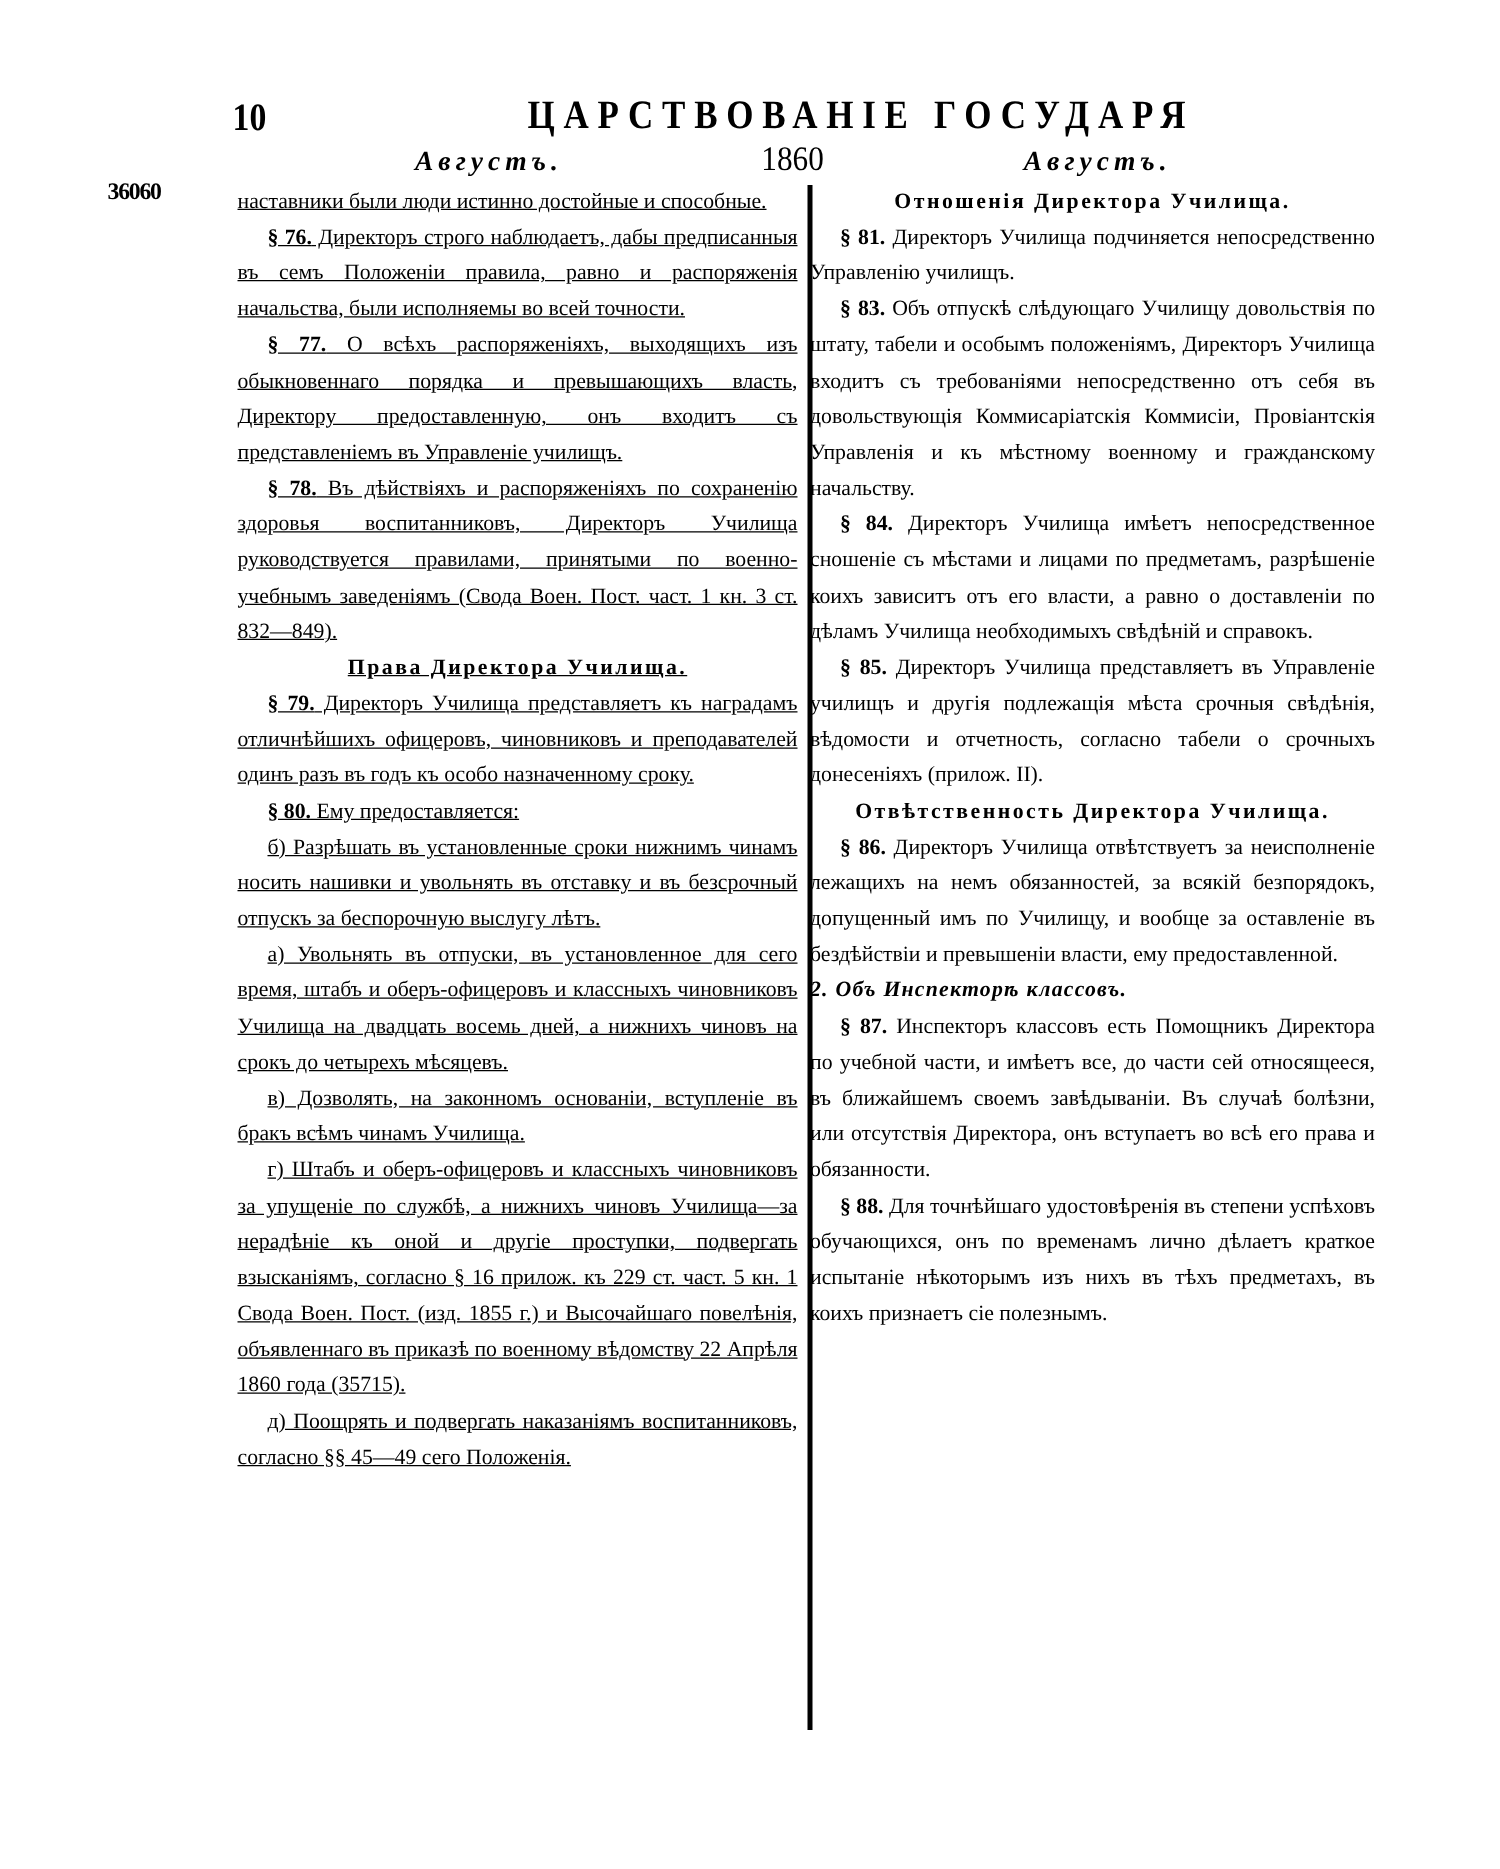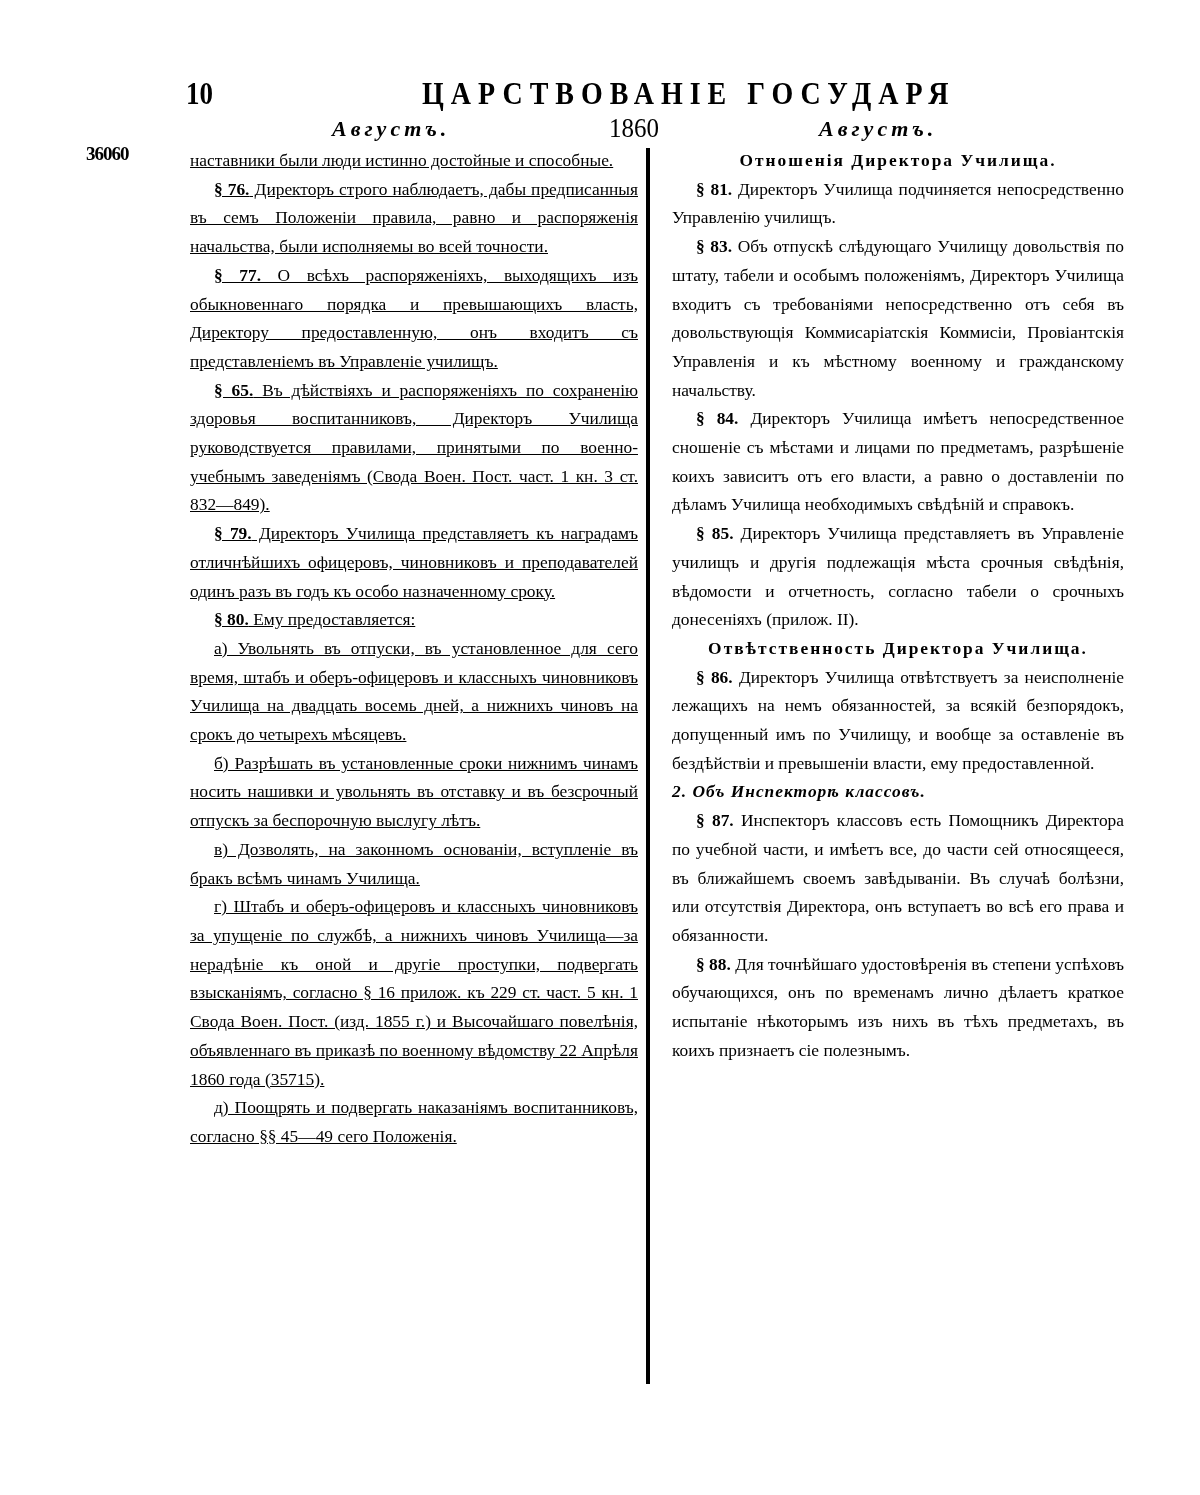--- a/index.html
+++ b/index.html
@@ -10,21 +10,21 @@
   .page-number { position: absolute; left: 186px; top: 76px; font-size: 27px; font-weight: bold; letter-spacing: 0px; transform: scaleY(1.15); transform-origin: top left; }
   .running-title { position: absolute; left: 422px; top: 75px; font-size: 28px; font-weight: bold; letter-spacing: 7px; transform: scaleY(1.15); transform-origin: top left; }
   .month-left { position: absolute; left: 332px; top: 116px; font-size: 22px; font-weight: bold; font-style: italic; letter-spacing: 4px; }
   .year { position: absolute; left: 609px; top: 113px; font-size: 25px; transform: scaleY(1.1); transform-origin: top left; }
   .month-right { position: absolute; left: 819px; top: 116px; font-size: 22px; font-weight: bold; font-style: italic; letter-spacing: 4px; }
 
   .law-number { position: absolute; left: 86px; top: 143px; font-size: 19px; font-weight: bold; letter-spacing: -1px; }
 
   .col { position: absolute; top: 146px; font-size: 17.4px; line-height: 28.7px; text-align: justify; }
   .col-left { left: 190px; width: 448px; text-decoration: underline; }
-  .col-right { left: 672px; width: 452px; }
+  .col-right { left: 648px; width: 452px; }
 
   .col p { margin: 0; text-indent: 24px; }
   .col p.cont { text-indent: 0; }
   .col p.sub { text-indent: 24px; }
   .col .heading { text-align: center; text-indent: 0; letter-spacing: 2px; font-weight: bold; }
   .col .heading-italic { text-align: left; text-indent: 0; font-style: italic; font-weight: bold; letter-spacing: 1px; }
   .col .sec { font-weight: bold; }
 
   .divider { position: absolute; left: 646px; top: 148px; width: 4px; height: 1236px; background: #000; }
 </style>
@@ -38,25 +38,26 @@
   <div class="month-left">Августъ.</div>
   <div class="year">1860</div>
   <div class="month-right">Августъ.</div>
 
   <div class="law-number">36060</div>
 
   <div class="col col-left">
     <p class="cont">наставники были люди истинно достойные и способные.</p>
     <p><span class="sec">§ 76.</span><span> Директоръ строго наблюдаетъ, дабы предписанныя въ семъ Положеніи правила, равно и распоряженія начальства, были исполняемы во всей точности.</span></p>
     <p><span class="sec">§ 77.</span><span> О всѣхъ распоряженіяхъ, выходящихъ изъ обыкновеннаго порядка и превышающихъ власть, Директору предоставленную, онъ входитъ съ представленіемъ въ Управленіе училищъ.</span></p>
-    <p><span class="sec">§ 65.</span><span> Въ дѣйствіяхъ и распоряженіяхъ по сохраненію здоровья воспитанниковъ, Директоръ Училища руководствуется правилами, принятыми по военно-учебнымъ заведеніямъ (Свода Воен. Пост. част. 1 кн. 3 ст. 832—849).</span></p>
+    <p><span class="sec">§ 78.</span><span> Въ дѣйствіяхъ и распоряженіяхъ по сохраненію здоровья воспитанниковъ, Директоръ Училища руководствуется правилами, принятыми по военно-учебнымъ заведеніямъ (Свода Воен. Пост. част. 1 кн. 3 ст. 832—849).</span></p>
+    <p class="heading">Права Директора Училища.</p>
     <p><span class="sec">§ 79.</span><span> Директоръ Училища представляетъ къ наградамъ отличнѣйшихъ офицеровъ, чиновниковъ и преподавателей одинъ разъ въ годъ къ особо назначенному сроку.</span></p>
     <p><span class="sec">§ 80.</span><span> Ему предоставляется:</span></p>
+    <p class="sub">б) Разрѣшать въ установленные сроки нижнимъ чинамъ носить нашивки и увольнять въ отставку и въ безсрочный отпускъ за беспорочную выслугу лѣтъ.</p>
     <p class="sub">а) Увольнять въ отпуски, въ установленное для сего время, штабъ и оберъ-офицеровъ и классныхъ чиновниковъ Училища на двадцать восемь дней, а нижнихъ чиновъ на срокъ до четырехъ мѣсяцевъ.</p>
-    <p class="sub">б) Разрѣшать въ установленные сроки нижнимъ чинамъ носить нашивки и увольнять въ отставку и въ безсрочный отпускъ за беспорочную выслугу лѣтъ.</p>
     <p class="sub">в) Дозволять, на законномъ основаніи, вступленіе въ бракъ всѣмъ чинамъ Училища.</p>
     <p class="sub">г) Штабъ и оберъ-офицеровъ и классныхъ чиновниковъ за упущеніе по службѣ, а нижнихъ чиновъ Училища—за нерадѣніе къ оной и другіе проступки, подвергать взысканіямъ, согласно § 16 прилож. къ 229 ст. част. 5 кн. 1 Свода Воен. Пост. (изд. 1855 г.) и Высочайшаго повелѣнія, объявленнаго въ приказѣ по военному вѣдомству 22 Апрѣля 1860 года (35715).</p>
     <p class="sub">д) Поощрять и подвергать наказаніямъ воспитанниковъ, согласно §§ 45—49 сего Положенія.</p>
   </div>
 
   <div class="divider"></div>
 
   <div class="col col-right">
     <p class="heading">Отношенія Директора Училища.</p>
     <p><span class="sec">§ 81.</span><span> Директоръ Училища подчиняется непосредственно Управленію училищъ.</span></p>

